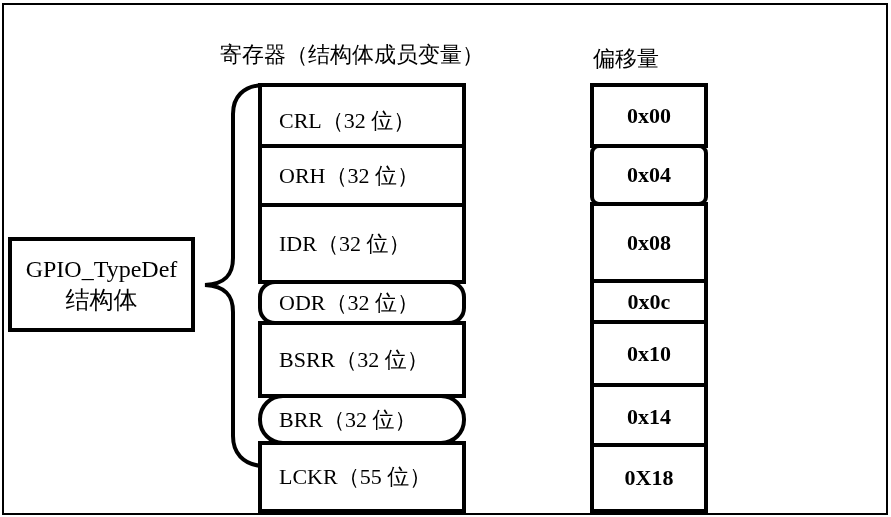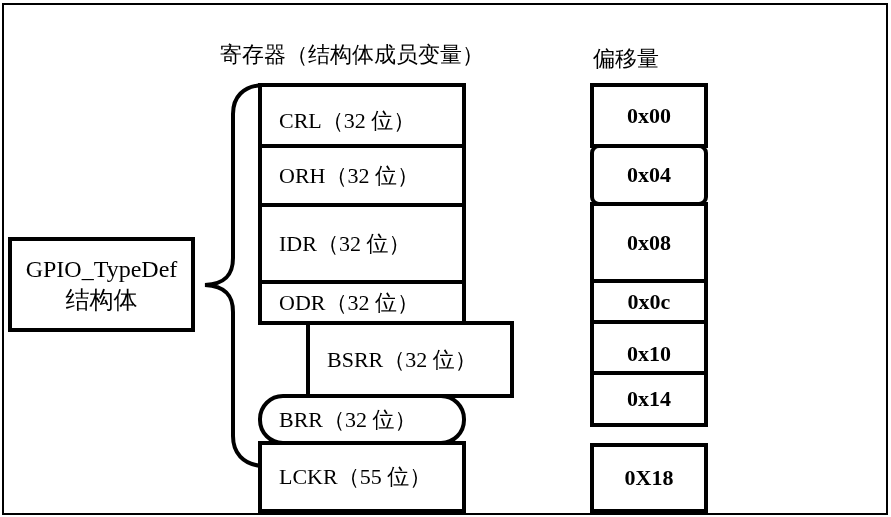--- a/index.html
+++ b/index.html
@@ -46,25 +46,25 @@
       <path d="M 263 85 C 243 86 233 97 233 114
                L 233 258 C 233 274 226 284 205 285
                C 226 286 233 296 233 312
                L 233 436 C 233 453 243 464 261 466" fill="none" stroke="#000000" stroke-width="4" stroke-linecap="round"></path>
     </svg>
   </div>
 
   <div class="cell reg" style="top:83px;height:76px;">CRL（32 位）</div>
   <div class="cell reg" style="top:144px;height:63px;">ORH（32 位）</div>
   <div class="cell reg" style="top:203px;height:81px;">IDR（32 位）</div>
-  <div class="cell reg" style="top:280px;height:45px;">ODR（32 位）</div>
-  <div class="cell reg" style="top:321px;height:77px;margin-left:48px;">BSRR（32 位）</div>
+  <div class="cell reg" style="top:280px;height:45px;border-radius:17px;">ODR（32 位）</div>
+  <div class="cell reg" style="top:321px;height:77px;">BSRR（32 位）</div>
   <div class="cell reg" style="top:394px;height:51px;border-radius:25px;">BRR（32 位）</div>
   <div class="cell reg" style="top:441px;height:72px;">LCKR（55 位）</div>
 
   <div class="cell off" style="top:83px;height:65px;">0x00</div>
   <div class="cell off" style="top:144px;height:62px;border-radius:9px;">0x04</div>
   <div class="cell off" style="top:202px;height:81px;">0x08</div>
   <div class="cell off" style="top:279px;height:45px;">0x0c</div>
   <div class="cell off" style="top:320px;height:67px;">0x10</div>
-  <div class="cell off" style="top:371px;height:56px;">0x14</div>
+  <div class="cell off" style="top:383px;height:68px;">0x14</div>
   <div class="cell off" style="top:443px;height:70px;">0X18</div>
 </div>
 
 </body></html>

